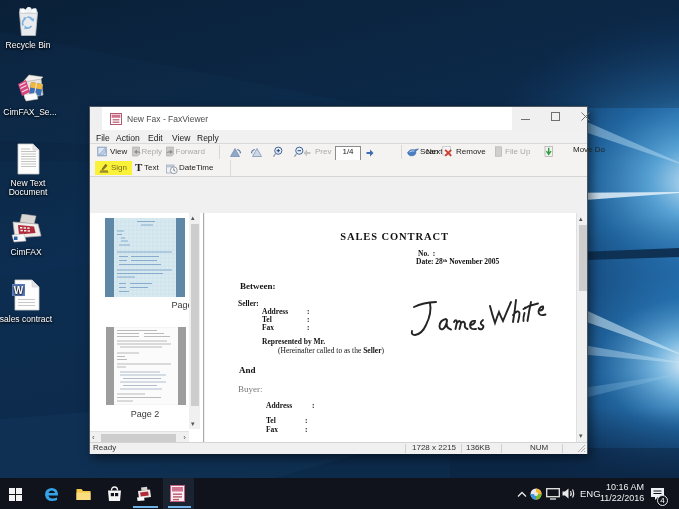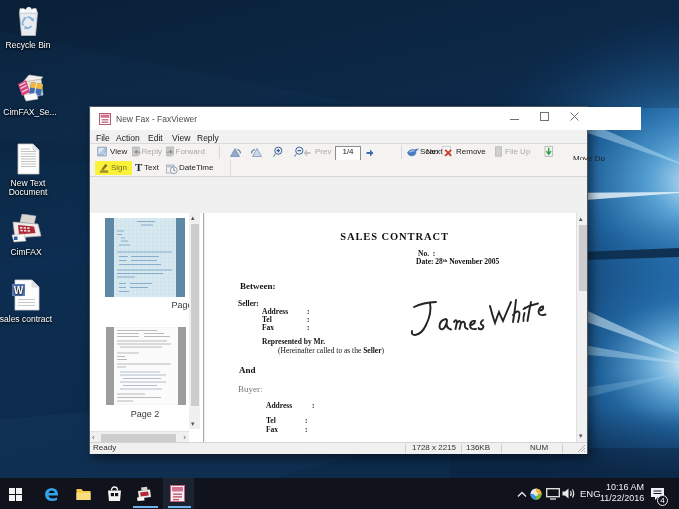--- a/index.html
+++ b/index.html
@@ -137,21 +137,21 @@
       <line x1="6" y1="20.5" x2="23" y2="20.5"></line>
         <line x1="6" y1="23.5" x2="23" y2="23.5"></line>
       <line x1="6" y1="26.5" x2="23" y2="26.5"></line>
     </g>
   </svg>
   <div>sales contract</div>
 </div>
 
 <div id="win">
 
-  <div class="abs" style="left:1px;top:0;width:550px;height:23px;background:#fff;">
+  <div class="abs" style="left:12px;top:0;width:410px;height:23px;background:#fff;">
     <svg width="12" height="12" viewBox="0 0 12 12" style="position:absolute;left:8px;top:6px">
       <rect x="0.5" y="0.5" width="11" height="11" fill="#fff" stroke="#b55a6e"></rect>
       <rect x="1.6" y="1.6" width="8.8" height="3.2" fill="#cf7490"></rect>
       <rect x="2.6" y="6.2" width="6.8" height="1.2" fill="#b55a6e"></rect>
       <rect x="2.6" y="8.6" width="6.8" height="1.2" fill="#b55a6e"></rect>
     </svg>
     <span style="position:absolute;left:25px;top:7px;font-size:8.5px;color:#4c4c4c;">New Fax - FaxViewer</span>
     <svg width="10" height="10" viewBox="0 0 10 10" style="position:absolute;left:419px;top:7px">
         <line x1="0" y1="5.5" x2="9" y2="5.5" stroke="#707070" stroke-width="1"></line>
       </svg>
@@ -230,21 +230,21 @@
     </svg>
     <span class="abs" style="left:366px;top:3px;">Remove</span>
     <svg width="9" height="11" viewBox="0 0 9 11" style="position:absolute;left:404px;top:2px">
       <rect x="1.5" y="0.8" width="6" height="9.4" fill="#cfcfcf" stroke="#ababab" stroke-width="0.6"></rect>
     </svg>
     <span class="abs" style="left:415px;top:3px;color:#a9a9a9;">File Up</span>
     <svg width="10" height="11" viewBox="0 0 10 11" style="position:absolute;left:454px;top:2px">
       <rect x="1" y="0.5" width="7.5" height="10" fill="#f2f2f2" stroke="#9d9d9d" stroke-width="0.6"></rect>
       <path d="M4.7 1.8 L4.7 7 M2.5 5.2 L4.7 8.3 L7 5.2" stroke="#2e9e3c" stroke-width="1.4" fill="none"></path>
     </svg>
-    <span class="abs" style="left:467px;top:10px;padding-left:16px;">Move Do</span>
+    <span class="abs" style="left:467px;top:1px;padding-left:16px;">Move Do</span>
   </div>
 
   <div class="abs" style="left:0;top:53px;width:497px;height:17px;background:#f4f3f1;border-bottom:1px solid #d6d6d6;font-size:8px;">
     <div class="abs" style="left:5px;top:1px;width:37px;height:14px;background:#faf238;"></div>
     <svg width="10" height="11" viewBox="0 0 10 11" style="position:absolute;left:9px;top:3px">
       <path d="M0.5 9.8 L9.5 9.8 L8.6 7.2 L1.4 7.2 Z" fill="#9b8b2a"></path>
       <path d="M6.5 0.8 L8.5 2.8 L4.6 6.7 L2.6 7.3 L3.2 5.2 Z" fill="#857722"></path>
     </svg>
     <span class="abs" style="left:21px;top:3px;color:#7a6f1e;">Sign</span>
     <span class="abs" style="left:45px;top:1px;font-family:'Liberation Serif',serif;font-weight:bold;font-size:11px;">T</span>

